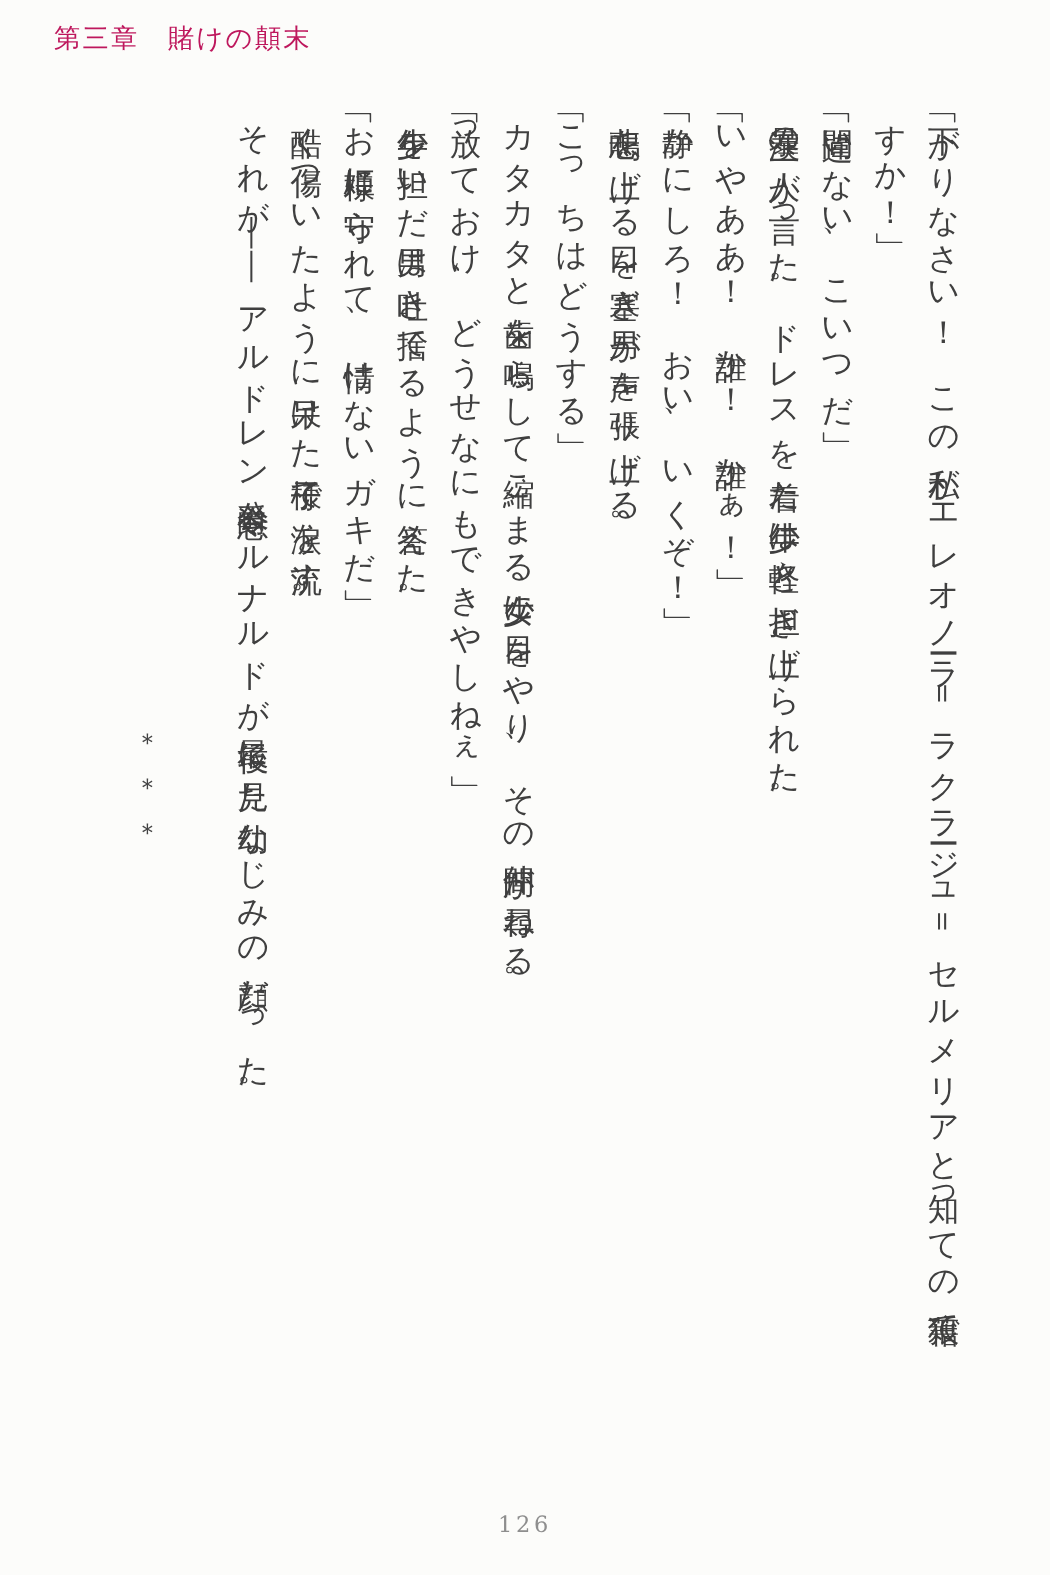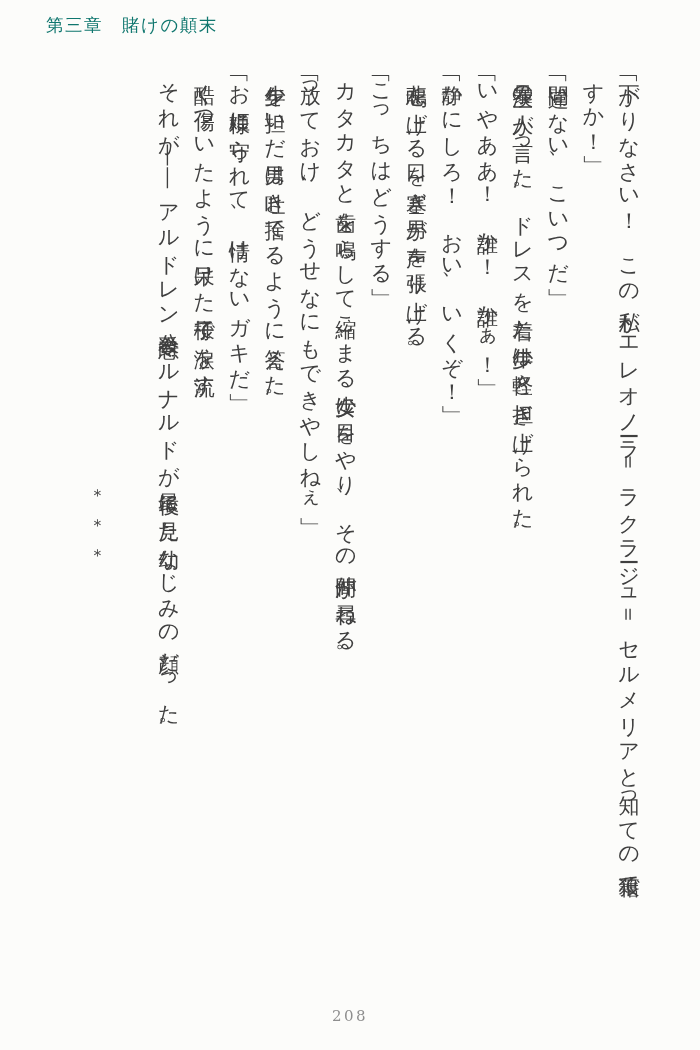--- a/index.html
+++ b/index.html
@@ -9,24 +9,24 @@
     overflow: hidden;
     font-family: "DejaVu Serif", "Liberation Serif", serif;
   }
   .page {
     position: relative;
     width: 700px; height: 1050px;
     background: #fcfcfa;
   }
   .chapter-header {
     position: absolute;
-    top: 13px; left: 46px;
+    top: 13px; left: 36px;
     font-size: 17.5px;
     letter-spacing: 1.5px;
-    color: #0f766e;
+    color: #be185d;
   }
   .body-text {
     position: absolute;
     top: 68px; right: 54px;
     height: 908px;
     writing-mode: vertical-rl;
     text-orientation: mixed;
     font-size: 21px;
     line-height: 35.4px;
     letter-spacing: 1.6px;
@@ -69,15 +69,15 @@
       <div class="line text">カタカタと歯を鳴らして縮こまる少女に目をやり、その仲間が尋ねる。</div>
       <div class="line text">「放っておけ、どうせなにもできやしねぇ」</div>
       <div class="line text">少年を担いだ男は吐き捨てるように答えた。</div>
       <div class="line text">「お姫様に守られて、情けないガキだ」</div>
       <div class="line text">酷く傷ついたように呆けた様子で涙を流す。</div>
       <div class="line text">それが――アルドレン公爵令息ベルナルドが最後に見た幼なじみの顔だった。</div>
       <div class="line blank">&nbsp;</div>
       <div class="line separator">＊＊＊</div>
     </div>
 
-  <div class="folio">208</div>
+  <div class="folio">126</div>
 
 </div>
 
 </body></html>

